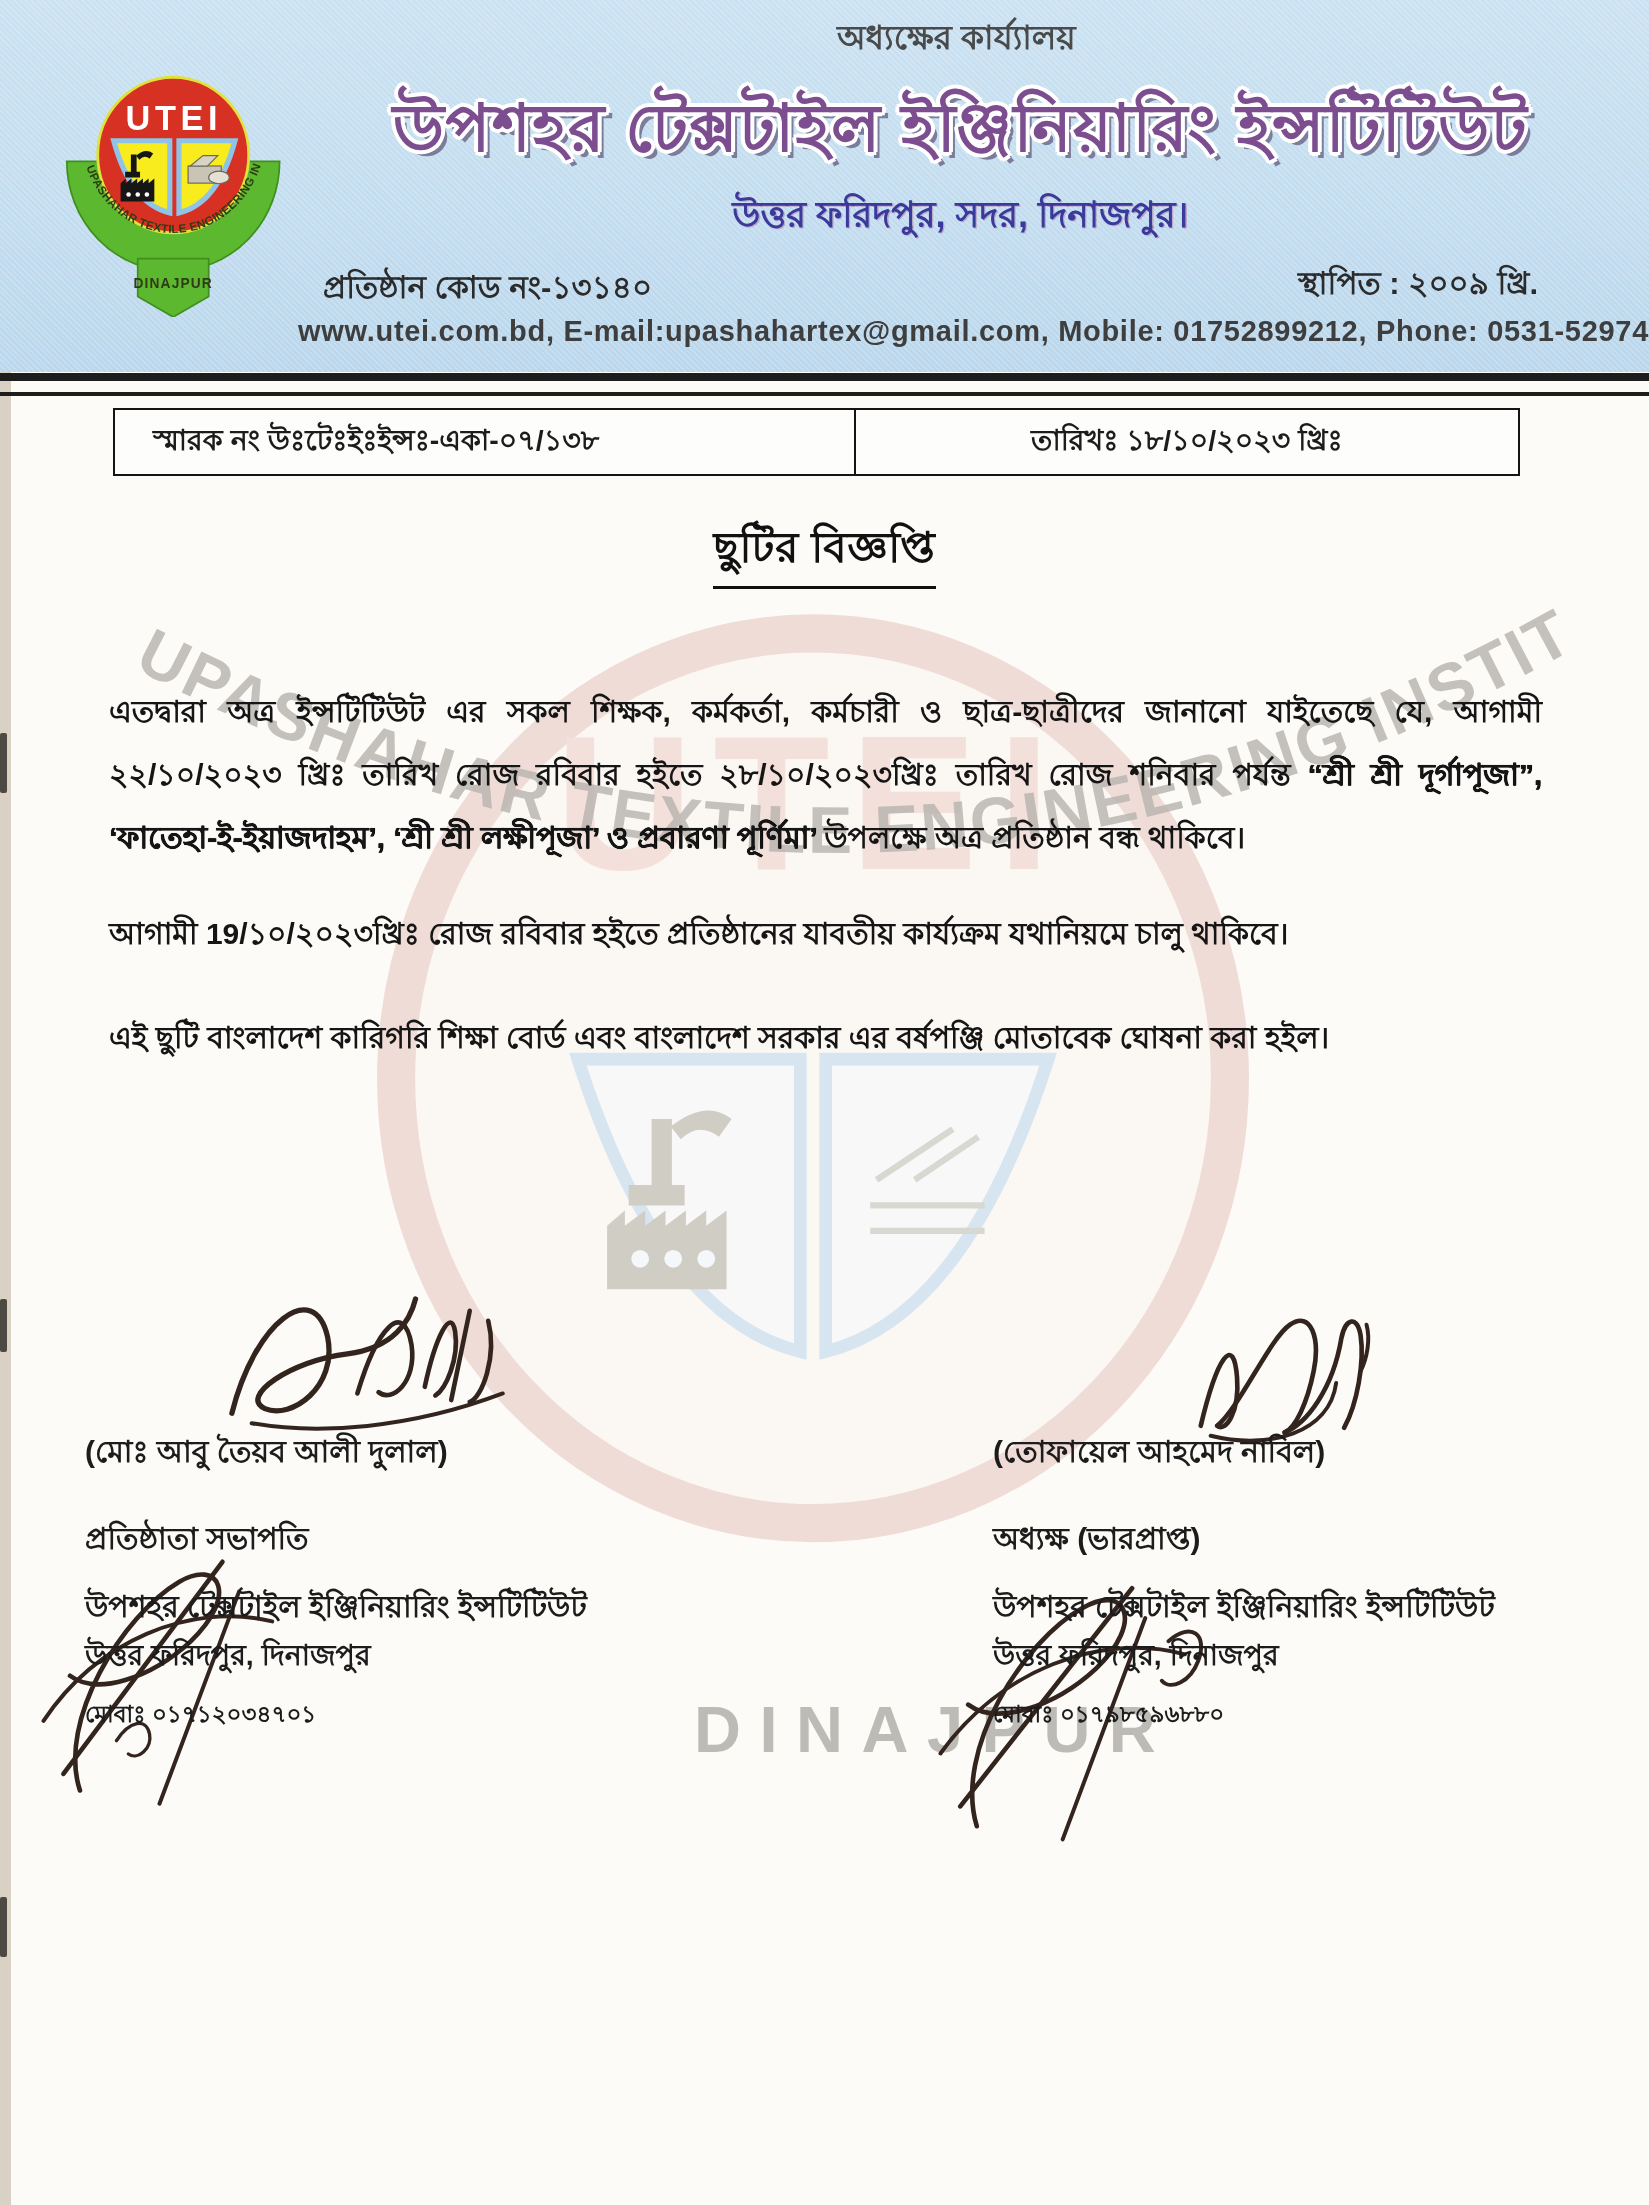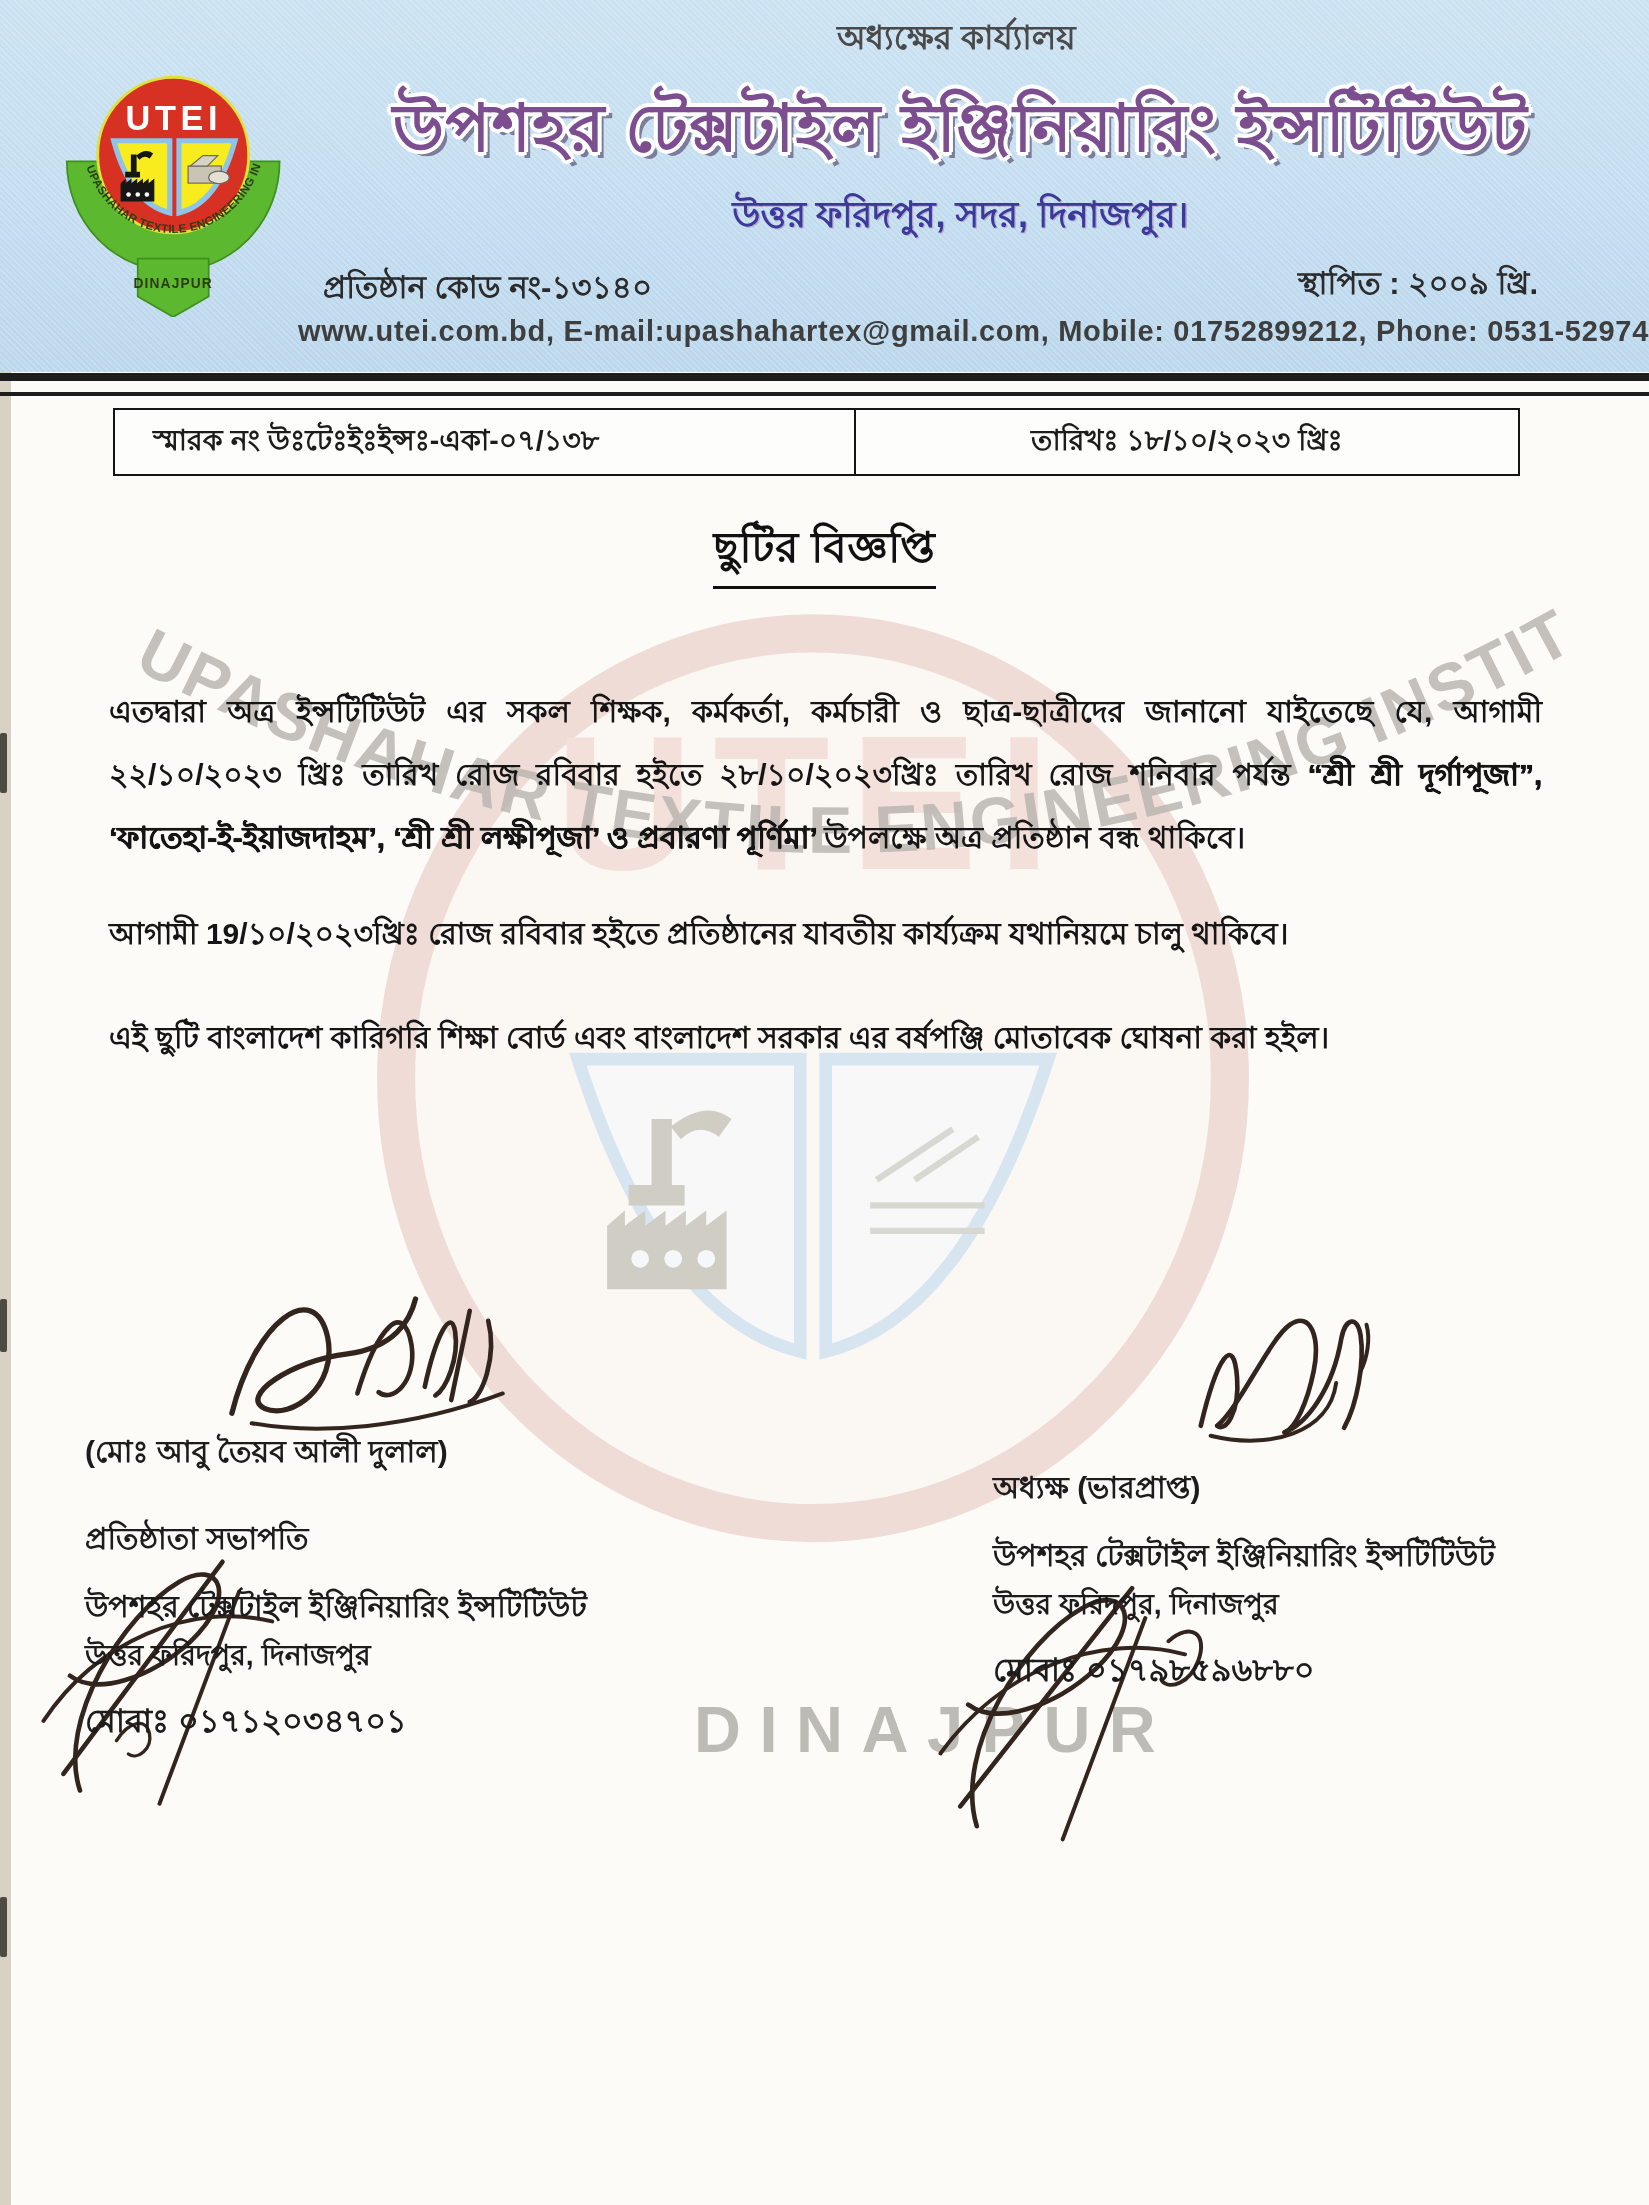--- a/index.html
+++ b/index.html
@@ -101,21 +101,21 @@
   }
 
   
   .sig-block{position:absolute;text-align:left;}
   .sig-left{top:1428px;left:85px;width:543px;}
   .sig-right{top:1428px;left:993px;width:556px;}
   .sig-name{font-size:30px;font-weight:bold;white-space:nowrap;}
   .sig-title{font-size:30px;margin-top:36px;font-weight:bold;}
   .sig-org{font-size:30px;font-weight:bold;margin-top:17px;white-space:nowrap;}
   .sig-addr{font-size:28.5px;font-weight:bold;margin-top:0;}
-  .sig-mobile{font-size:32px;font-weight:bold;margin-top:14.6px;}
+  .sig-mobile{font-size:23px;font-weight:bold;margin-top:14.6px;}
   .sig-svg{position:absolute;}
   .sig-svg path{fill:none;stroke:#33241e;stroke-linecap:round;stroke-linejoin:round;}
 </style>
 </head>
 <body>
 
 <div class="page">
 
   <div class="scan-edge"></div>
   <div class="edge-mark" style="top:270px;height:46px;"></div>
@@ -248,20 +248,21 @@
 
   <div class="sig-block sig-left">
     <div class="sig-name">(মোঃ আবু তৈয়ব আলী দুলাল)</div>
     <div class="sig-title">প্রতিষ্ঠাতা সভাপতি</div>
     <div class="sig-org">উপশহর টেক্সটাইল ইঞ্জিনিয়ারিং ইন্সটিটিউট</div>
     <div class="sig-addr">উত্তর ফরিদপুর, দিনাজপুর</div>
     <div class="sig-mobile">মোবাঃ ০১৭১২০৩৪৭০১</div>
   </div>
 
   <div class="sig-block sig-right">
+    <div class="sig-name">(তোফায়েল আহমেদ নাবিল)</div>
     <div class="sig-title">অধ্যক্ষ (ভারপ্রাপ্ত)</div>
     <div class="sig-org">উপশহর টেক্সটাইল ইঞ্জিনিয়ারিং ইন্সটিটিউট</div>
     <div class="sig-addr">উত্তর ফরিদপুর, দিনাজপুর</div>
     <div class="sig-mobile">মোবাঃ ০১৭৯৮৫৯৬৮৮০</div>
   </div>
 
 </div>
 
 
 </body></html>

